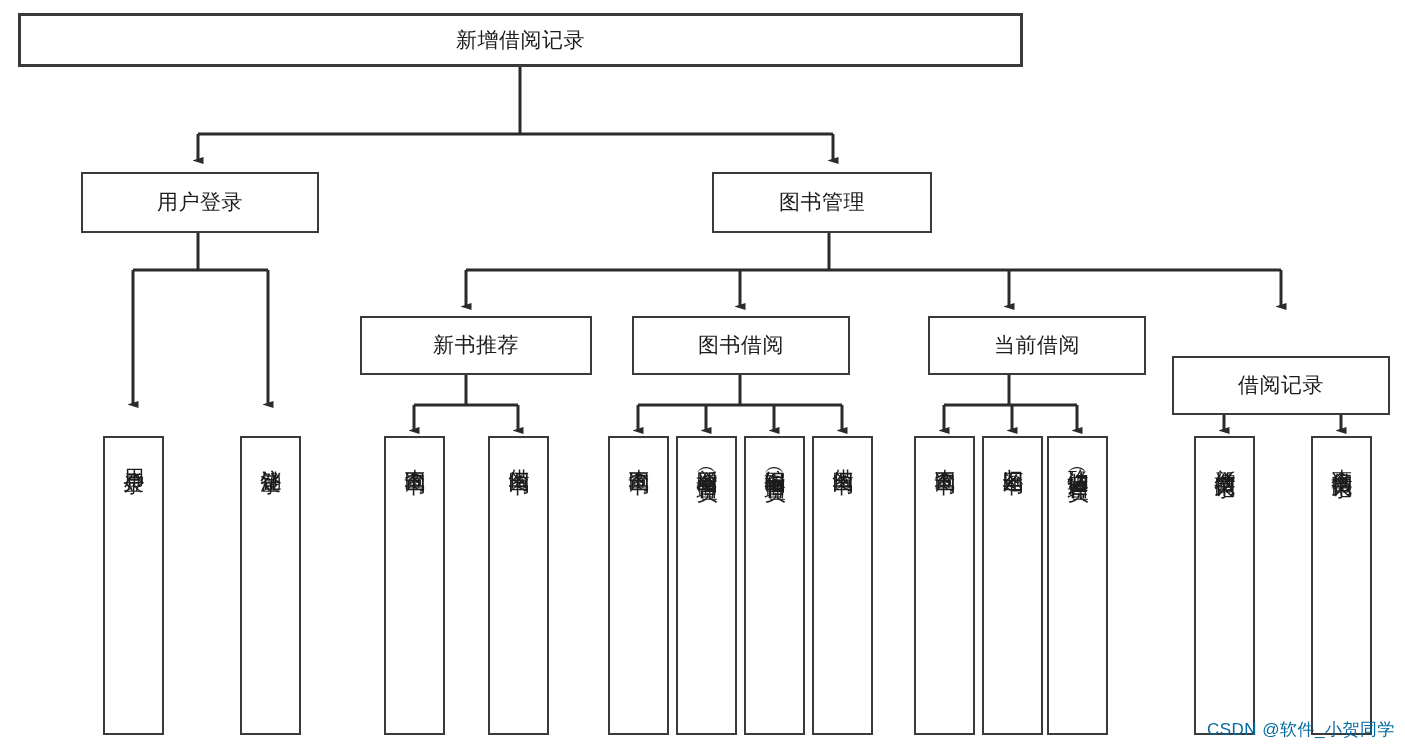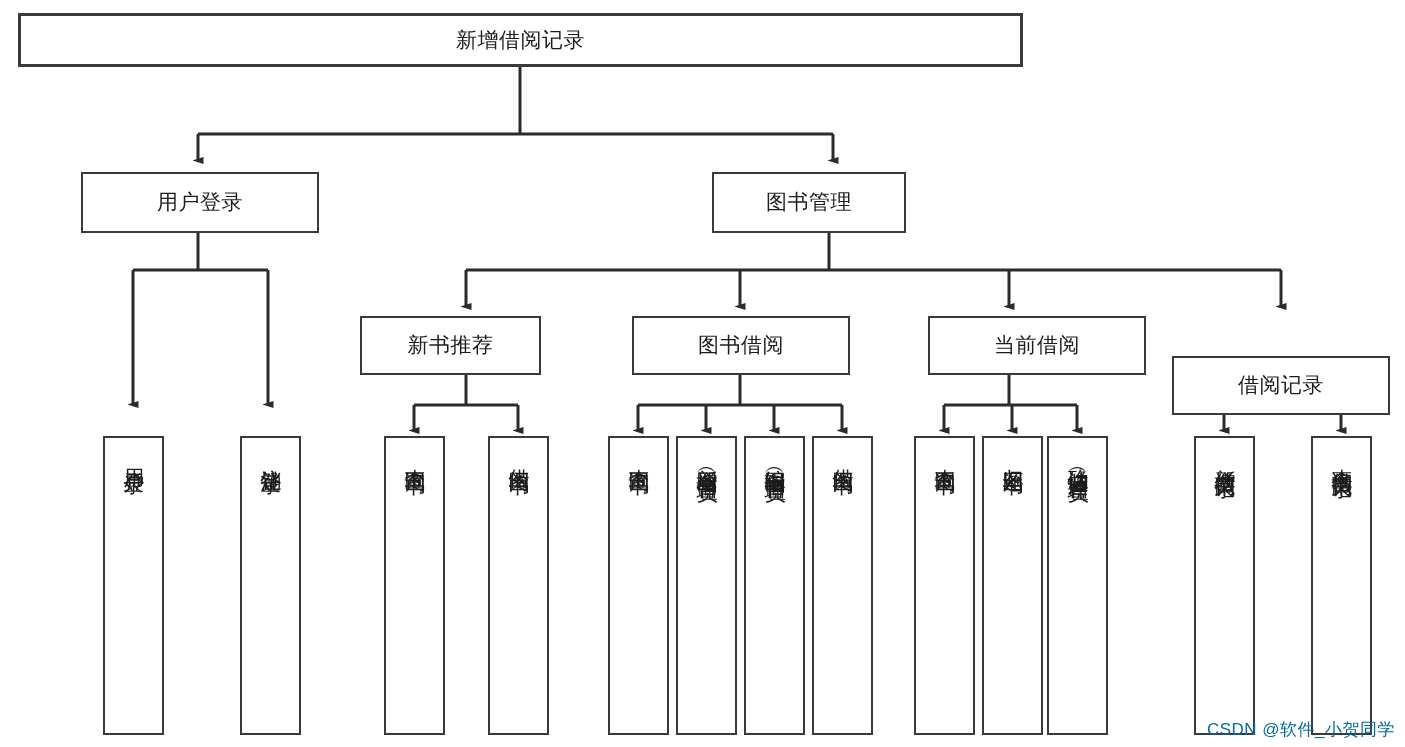--- a/index.html
+++ b/index.html
@@ -126,25 +126,25 @@
   </svg>
 
   <div class="node root" style="left:18px; top:13px; width:1005px; height:54px;">
     <span class="node-label">新增借阅记录</span>
   </div>
 
   <div class="node" style="left:81px; top:172px; width:238px; height:61px;">
     <span class="node-label">用户登录</span>
   </div>
 
-  <div class="node" style="left:712px; top:172px; width:194px; height:61px;">
+  <div class="node" style="left:712px; top:172px; width:220px; height:61px;">
     <span class="node-label">图书管理</span>
   </div>
 
-  <div class="node" style="left:360px; top:316px; width:181px; height:59px;">
+  <div class="node" style="left:360px; top:316px; width:232px; height:59px;">
     <span class="node-label">新书推荐</span>
   </div>
 
   <div class="node" style="left:632px; top:316px; width:218px; height:59px;">
     <span class="node-label">图书借阅</span>
   </div>
 
   <div class="node" style="left:928px; top:316px; width:218px; height:59px;">
     <span class="node-label">当前借阅</span>
   </div>

